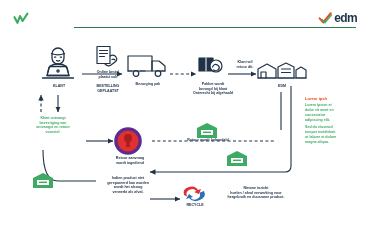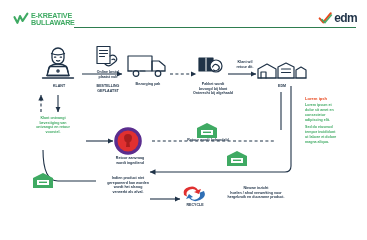--- a/index.html
+++ b/index.html
@@ -38,24 +38,20 @@
 </style>
 </head>
 <body>
 
 <div class="stage">
 
   <div class="abs logo-left">
     <svg class="tick" viewBox="0 0 14 12">
       <path d="M0.5 4.2 L3.4 9.8 L6.0 3.0 L8.6 8.0 L13.4 0.6" fill="none" stroke="#3faa63" stroke-width="2.1" stroke-linecap="round" stroke-linejoin="round"></path>
     </svg>
-    <div class="ltext">
-      <div class="l1">E-KREATIVE</div>
-      <div class="l2">BULLAWARE</div>
-    </div>
   </div>
 
   <div class="abs logo-right">
     <svg class="rtick" viewBox="0 0 13 12">
       <path d="M0.6 6.4 L4.2 10.4 L11.8 1.2" fill="none" stroke="#e8491f" stroke-width="2" stroke-linecap="round" stroke-linejoin="round"></path>
       <path d="M3.0 7.6 L6.0 10.6 L12.4 3.0" fill="none" stroke="#3faa63" stroke-width="1.6" stroke-linecap="round" stroke-linejoin="round" opacity="0.95"></path>
     </svg>
     <div class="rtext">edm</div>
   </div>
 

